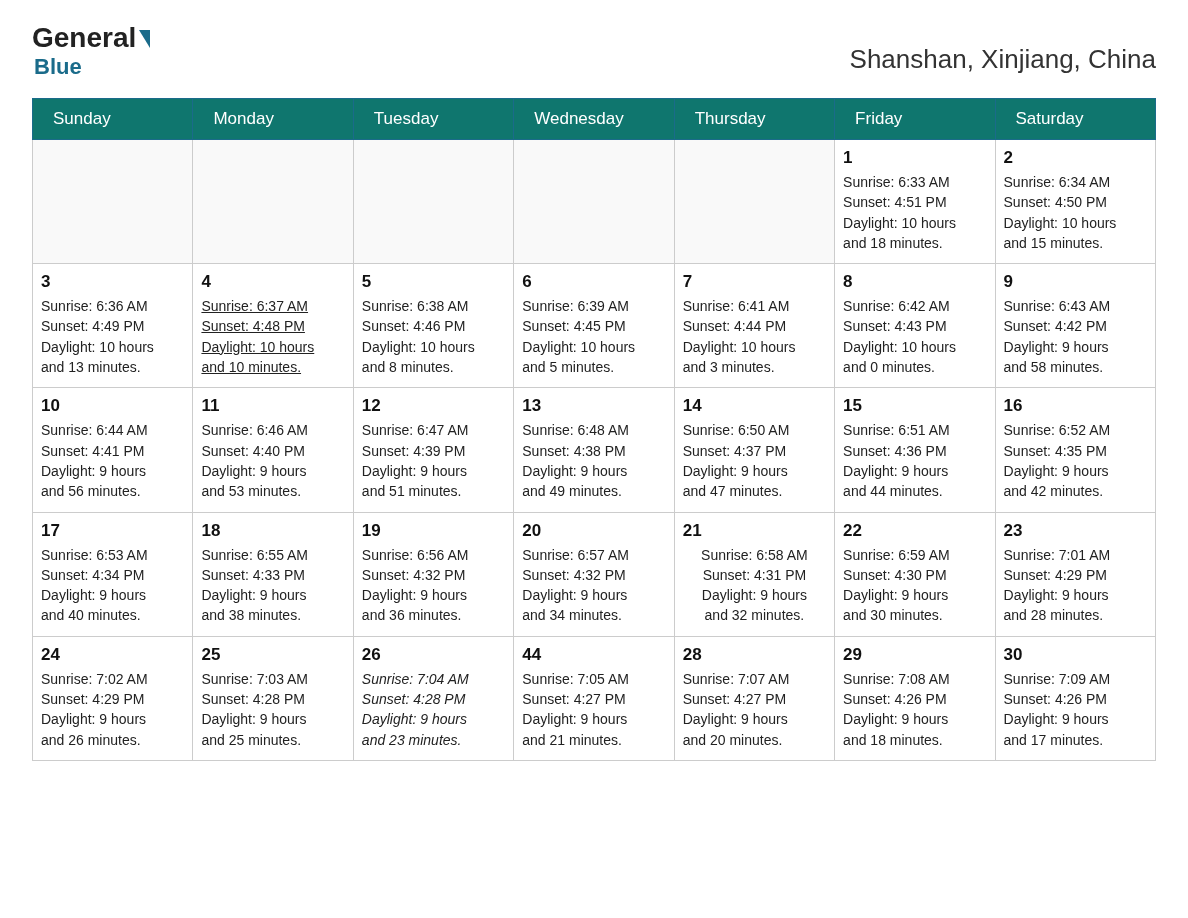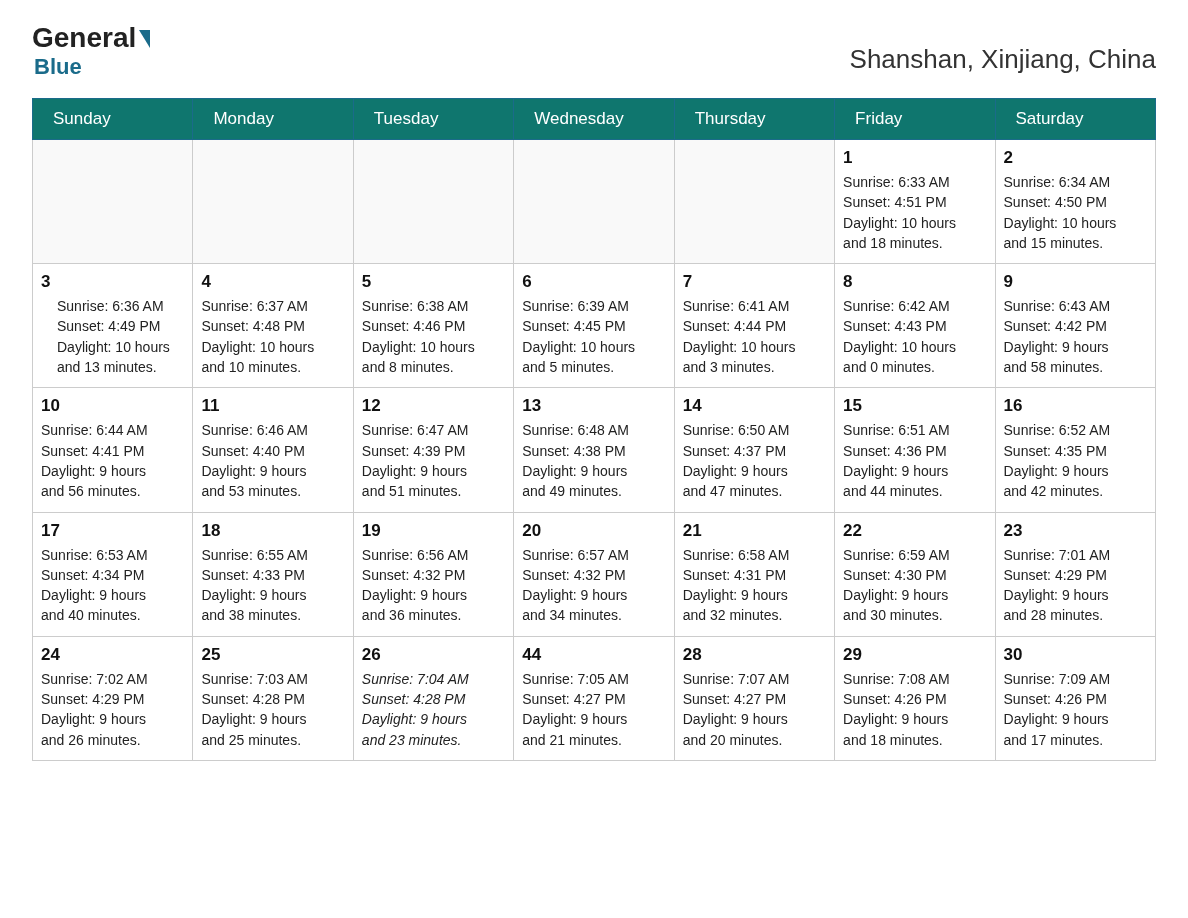--- a/index.html
+++ b/index.html
@@ -151,28 +151,28 @@
           <span class="day-number">2</span>
           <div class="day-info" style="white-space: pre-line;">Sunrise: 6:34 AM
 Sunset: 4:50 PM
 Daylight: 10 hours
 and 15 minutes.</div>
         </td>
       </tr>
       <tr>
         <td>
           <span class="day-number">3</span>
-          <div class="day-info" style="white-space: pre-line; margin-left: 16px;">Sunrise: 6:36 AM
+          <div class="day-info" style="white-space: pre-line;">Sunrise: 6:36 AM
 Sunset: 4:49 PM
 Daylight: 10 hours
 and 13 minutes.</div>
         </td>
         <td>
           <span class="day-number">4</span>
-          <div class="day-info" style="white-space: pre-line;">Sunrise: 6:37 AM
+          <div class="day-info" style="white-space: pre-line; text-decoration: underline;">Sunrise: 6:37 AM
 Sunset: 4:48 PM
 Daylight: 10 hours
 and 10 minutes.</div>
         </td>
         <td>
           <span class="day-number">5</span>
           <div class="day-info" style="white-space: pre-line;">Sunrise: 6:38 AM
 Sunset: 4:46 PM
 Daylight: 10 hours
 and 8 minutes.</div>
@@ -281,21 +281,21 @@
         </td>
         <td>
           <span class="day-number">20</span>
           <div class="day-info" style="white-space: pre-line;">Sunrise: 6:57 AM
 Sunset: 4:32 PM
 Daylight: 9 hours
 and 34 minutes.</div>
         </td>
         <td>
           <span class="day-number">21</span>
-          <div class="day-info" style="white-space: pre-line;">Sunrise: 6:58 AM
+          <div class="day-info" style="white-space: pre-line; text-align: center;">Sunrise: 6:58 AM
 Sunset: 4:31 PM
 Daylight: 9 hours
 and 32 minutes.</div>
         </td>
         <td>
           <span class="day-number">22</span>
           <div class="day-info" style="white-space: pre-line;">Sunrise: 6:59 AM
 Sunset: 4:30 PM
 Daylight: 9 hours
 and 30 minutes.</div>

